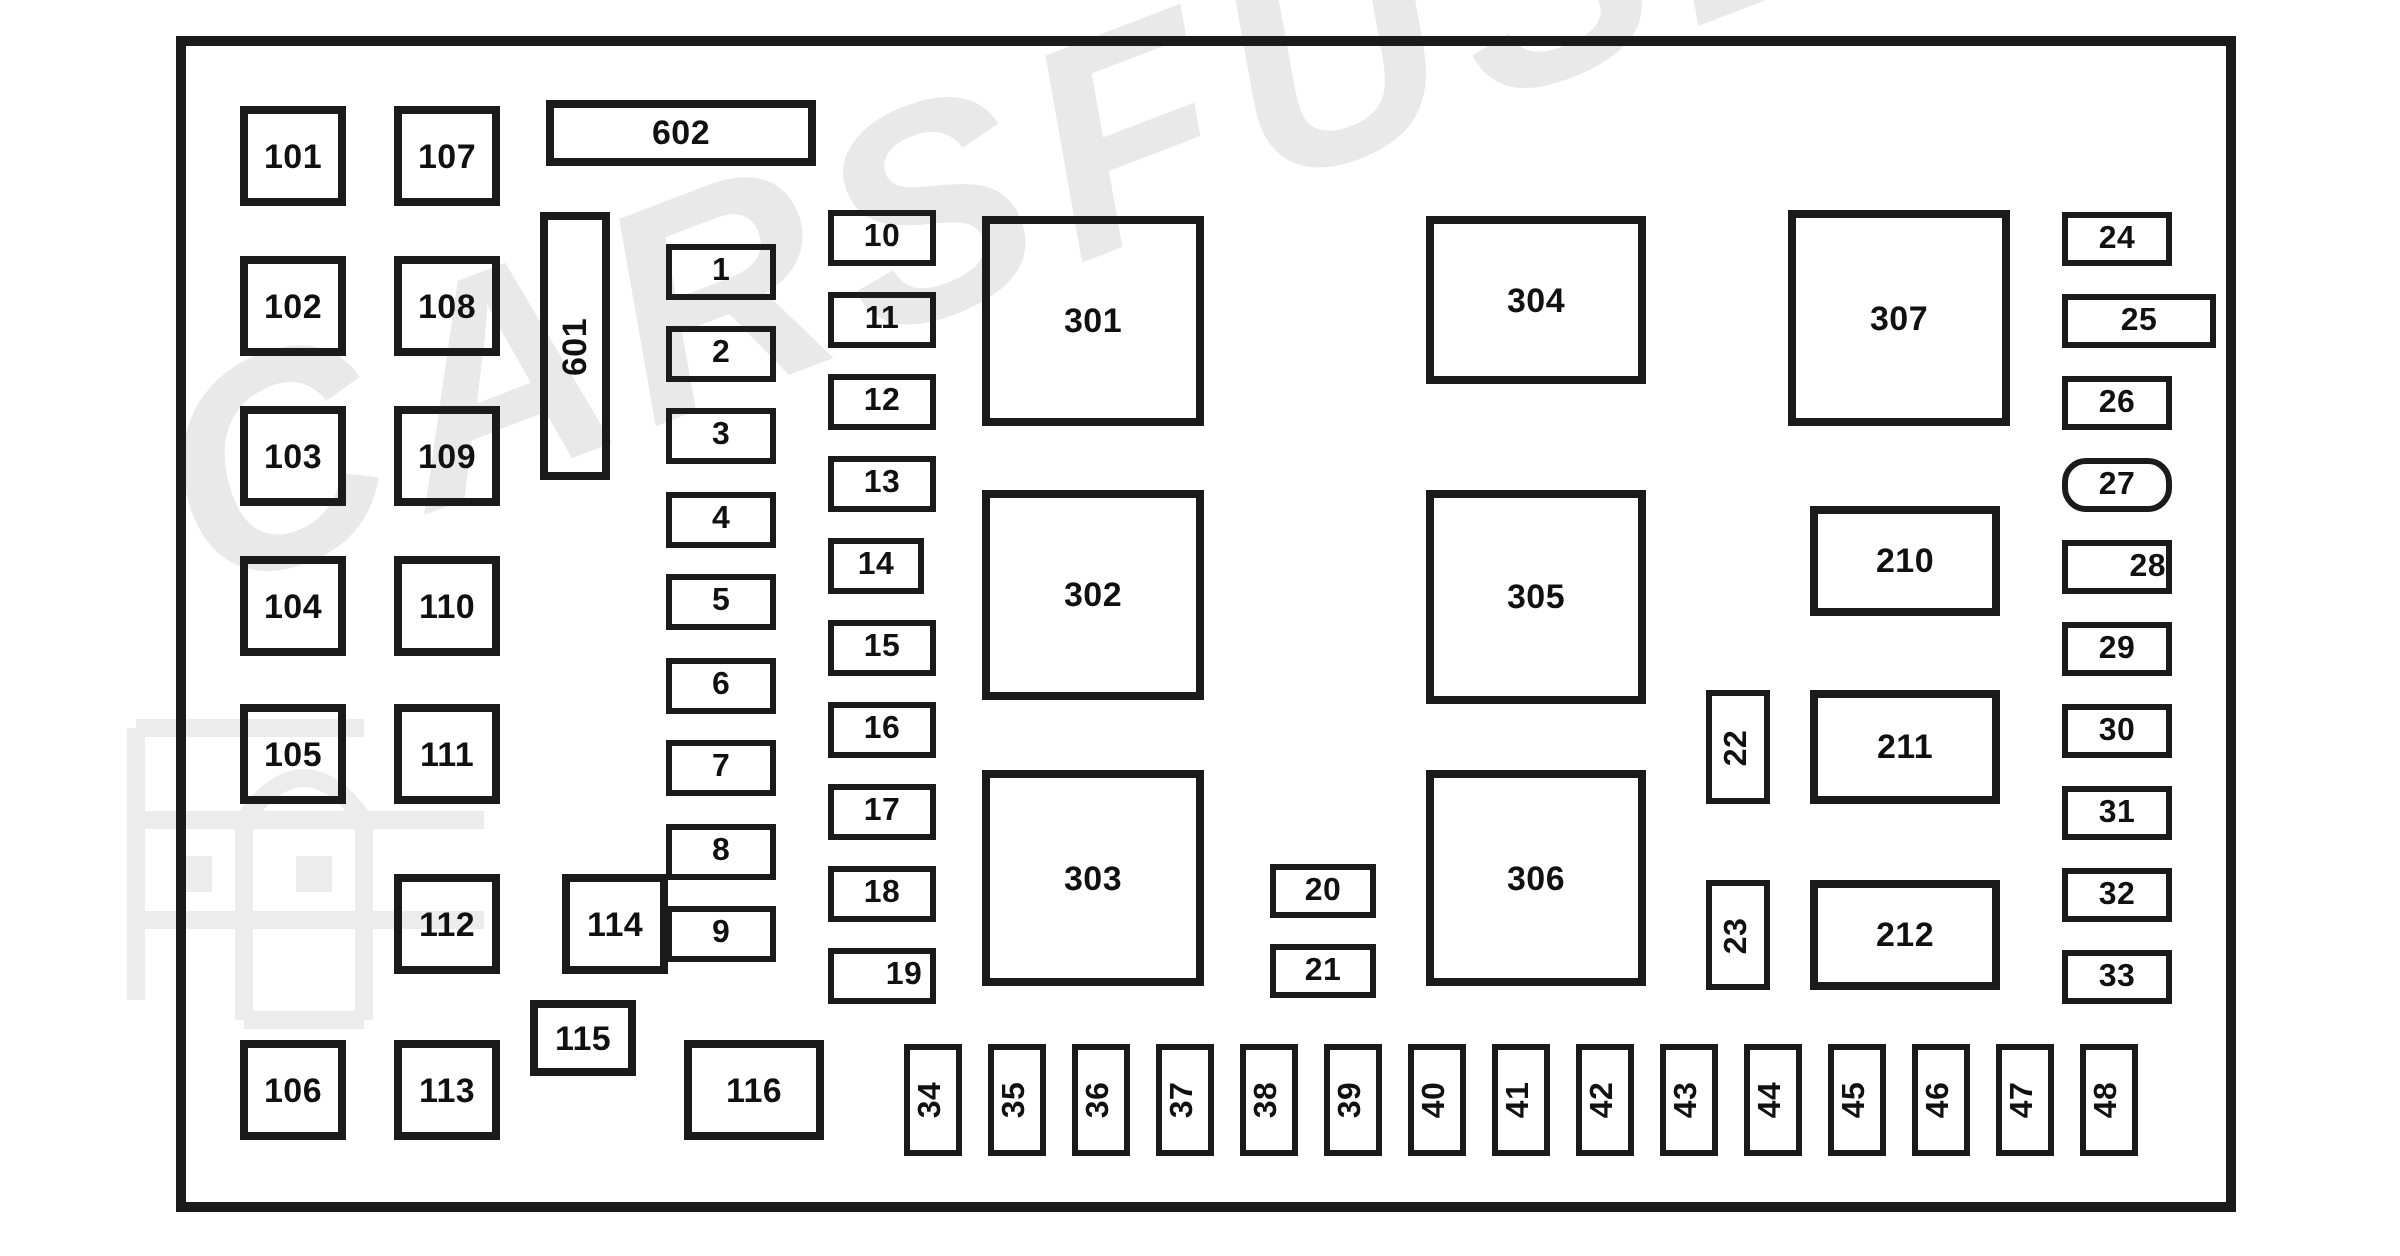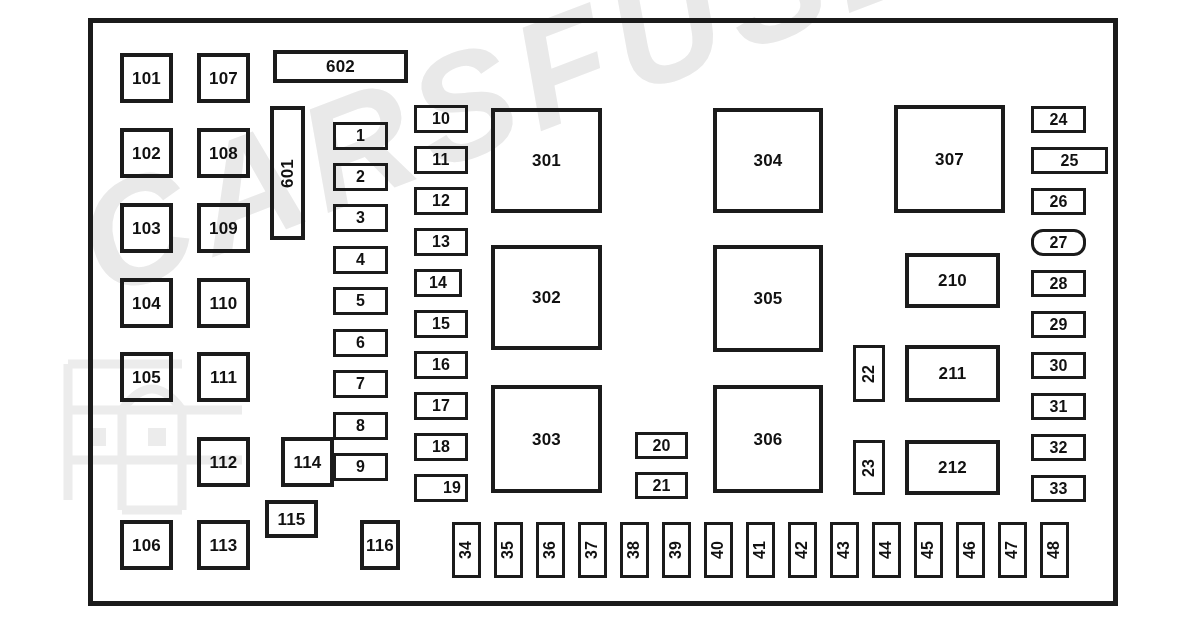--- a/index.html
+++ b/index.html
@@ -137,21 +137,21 @@
       </div>
       <div class="cell" style="left: 197px; top: 520px; width: 53px; height: 50px;">
         <span>113</span>
       </div>
       <div class="cell" style="left: 265px; top: 437px; width: 53px; height: 50px; margin-left: 16px;">
         <span>114</span>
       </div>
       <div class="cell" style="left: 265px; top: 500px; width: 53px; height: 38px;">
         <span>115</span>
       </div>
-      <div class="cell" style="left: 342px; top: 520px; width: 40px; height: 50px; margin-left: 18px;">
+      <div class="cell" style="left: 342px; top: 520px; width: 70px; height: 50px;">
         <span>116</span>
       </div>
       <div class="cell" style="left: 273px; top: 50px; width: 135px; height: 33px;">
         <span>602</span>
       </div>
       <div class="cell rot" style="left: 270px; top: 106px; width: 35px; height: 134px;">
         <span>601</span>
       </div>
       <div class="cell thin small" style="left: 333px; top: 122px; width: 55px; height: 28px;">
         <span>1</span>
@@ -218,21 +218,21 @@
       </div>
       <div class="cell" style="left: 491px; top: 385px; width: 111px; height: 108px;">
         <span>303</span>
       </div>
       <div class="cell thin small" style="left: 635px; top: 432px; width: 53px; height: 27px;">
         <span>20</span>
       </div>
       <div class="cell thin small" style="left: 635px; top: 472px; width: 53px; height: 27px;">
         <span>21</span>
       </div>
-      <div class="cell" style="left: 713px; top: 108px; width: 110px; height: 105px;">
+      <div class="cell" style="left: 713px; top: 108px; width: 110px; height: 84px;">
         <span>304</span>
       </div>
       <div class="cell" style="left: 713px; top: 245px; width: 110px; height: 107px;">
         <span>305</span>
       </div>
       <div class="cell" style="left: 713px; top: 385px; width: 110px; height: 108px;">
         <span>306</span>
       </div>
       <div class="cell rot thin small" style="left: 853px; top: 345px; width: 32px; height: 57px;">
         <span>22</span>
@@ -257,21 +257,21 @@
       </div>
       <div class="cell thin small" style="left: 1031px; top: 147px; width: 77px; height: 27px;">
         <span>25</span>
       </div>
       <div class="cell thin small" style="left: 1031px; top: 188px; width: 55px; height: 27px;">
         <span>26</span>
       </div>
       <div class="cell thin small" style="left: 1031px; top: 229px; width: 55px; height: 27px; border-radius: 12px;">
         <span>27</span>
       </div>
-      <div class="cell thin small" style="left: 1031px; top: 270px; width: 55px; height: 27px;">
+      <div class="cell thin small" style="left: 1031px; top: 270px; width: 55px; height: 27px; justify-content: flex-end;">
         <span>28</span>
       </div>
       <div class="cell thin small" style="left: 1031px; top: 311px; width: 55px; height: 27px;">
         <span>29</span>
       </div>
       <div class="cell thin small" style="left: 1031px; top: 352px; width: 55px; height: 27px;">
         <span>30</span>
       </div>
       <div class="cell thin small" style="left: 1031px; top: 393px; width: 55px; height: 27px;">
         <span>31</span>

